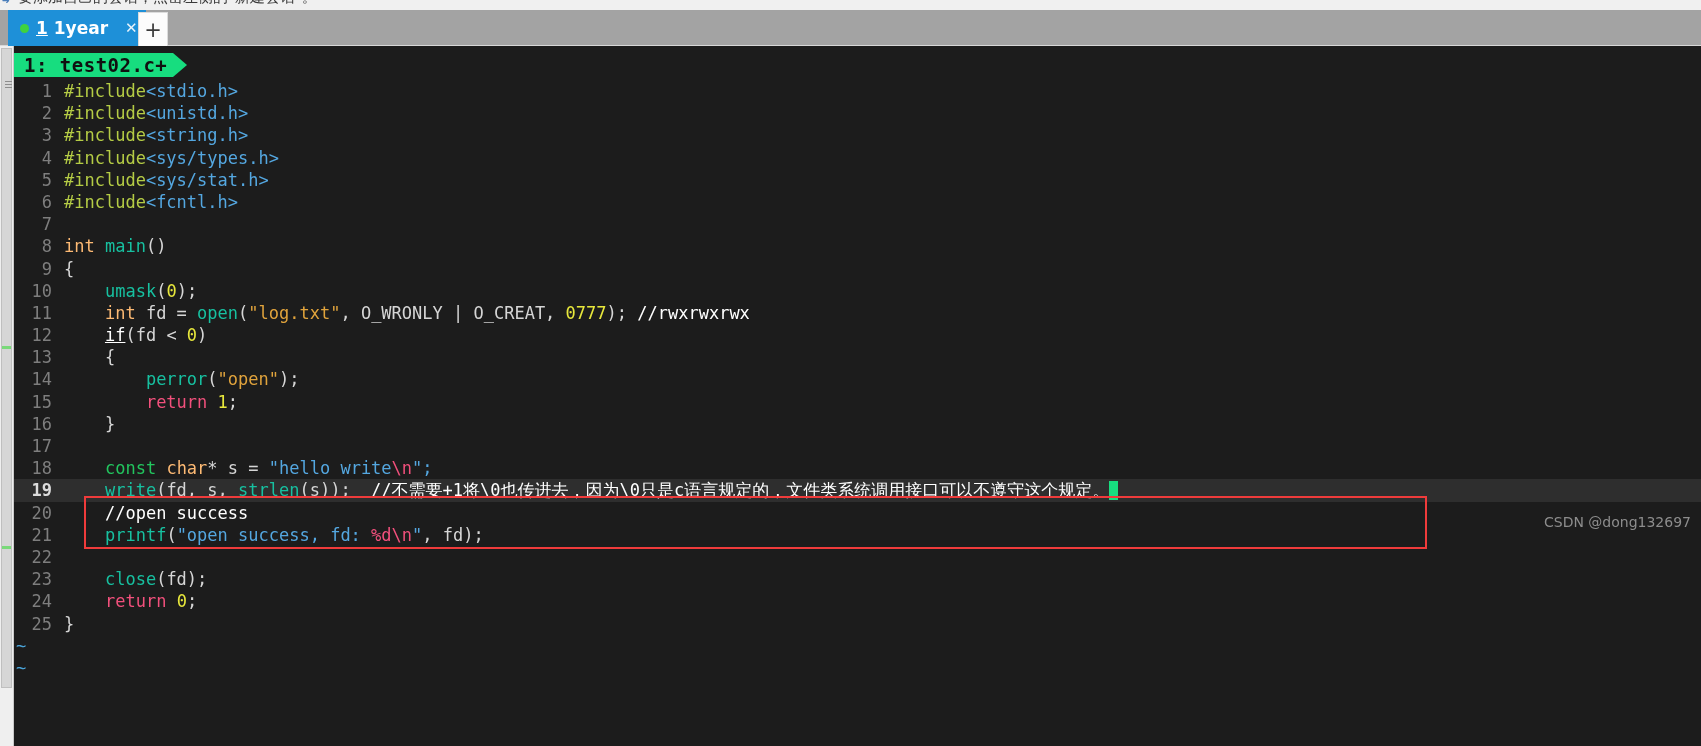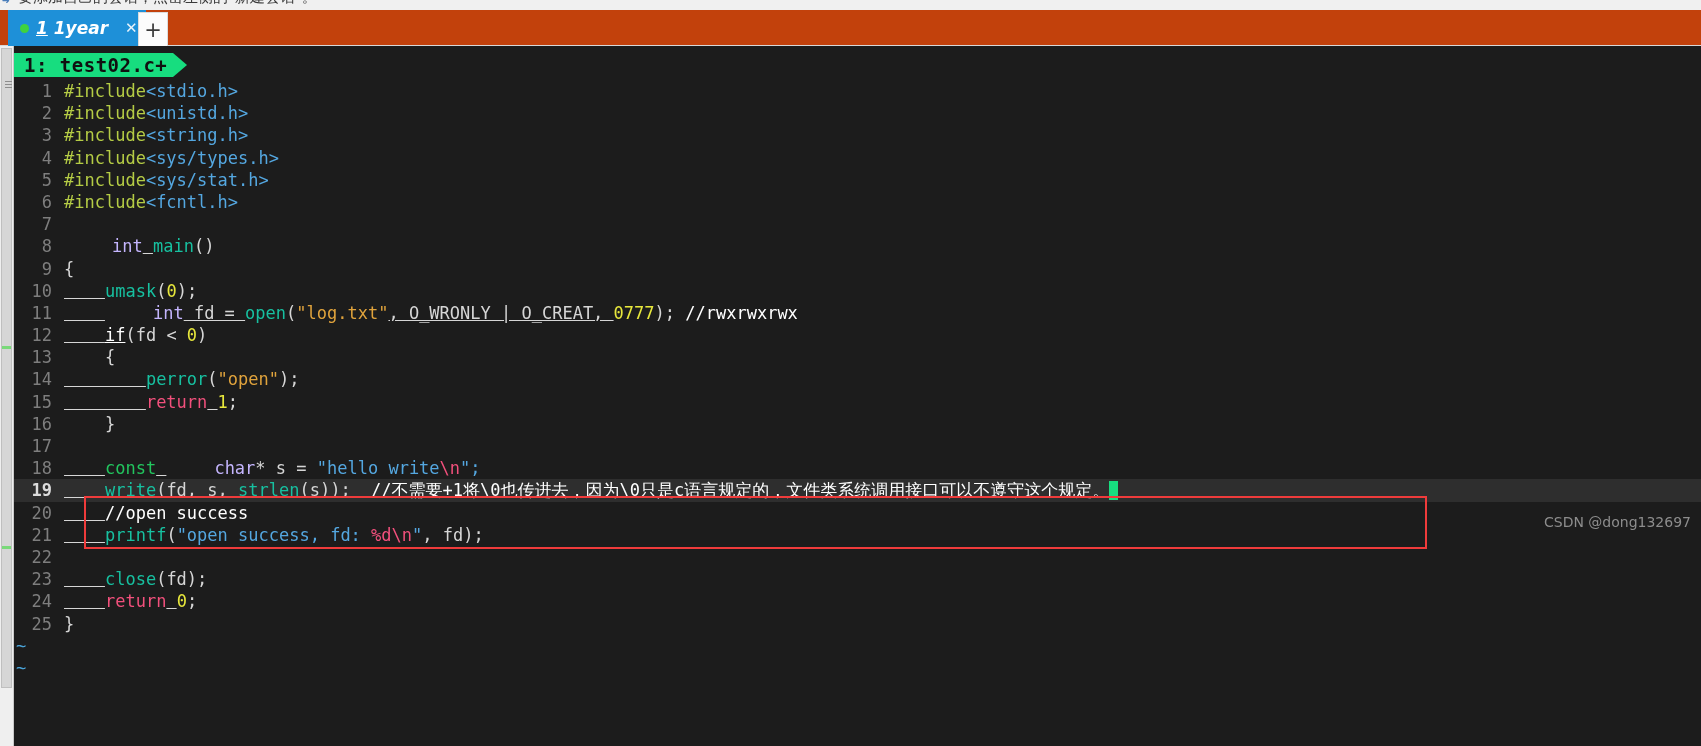--- a/index.html
+++ b/index.html
@@ -21,21 +21,21 @@
     font-size: 15px; color: #3b3b3b; white-space: nowrap;
   }
   .top-strip-arrow {
     position: absolute; left: 2px; top: -7px;
     color: #4a7ebb; font-size: 13px;
   }
 
   
   .tabbar {
     position: absolute; left: 0; top: 10px; width: 1701px; height: 36px;
-    background: #c2410c; border-bottom: 1px solid #d8d8d8; font-style: italic;
+    background: #a3a3a3; border-bottom: 1px solid #d8d8d8;
   }
   .tab {
     position: absolute; left: 8px; top: 0; height: 36px;
     background: #1e90d8; display: flex; align-items: center;
     padding: 0 8px 0 12px; gap: 7px; cursor: pointer;
   }
   .tab-dot {
     width: 9px; height: 9px; border-radius: 50%;
     background: #3fd23f; display: inline-block; flex: none;
   }
@@ -114,31 +114,31 @@
   }
   .row.current .ln { color: #dcdcdc; font-weight: bold; }
   .src { padding-left: 12px; }
 
   
   .tilde { color: #4aa3d8; }
 
   
   .c-pre   { color: #b5cc45; }            
   .c-hdr   { color: #54a7e0; }            
-  .c-type  { color: #c4b5fd; margin-left: 48px; }            
+  .c-type  { color: #fdba74; }            
   .c-const { color: #22c55e; }            
   .c-func  { color: #17c0a0; }            
   .c-kw    { color: #ffffff; text-decoration: underline; }            
   .c-ret   { color: #f2507c; }            
   .c-num   { color: #e8e83c; }            
   .c-str   { color: #e0a33c; }            
   .c-str2  { color: #54a7e0; }            
   .c-esc   { color: #f2507c; }            
   .c-cmt   { color: #ffffff; }            
-  .c-id    { color: #d6d6d6; text-decoration: underline; }            
+  .c-id    { color: #d6d6d6; }            
   .c-punc  { color: #d6d6d6; }
 
   
   .cursor {
     display: inline-block; width: 9px; height: 19px;
     background: #17dd7f; vertical-align: -4px;
   }
 
   
   .annot-box {

